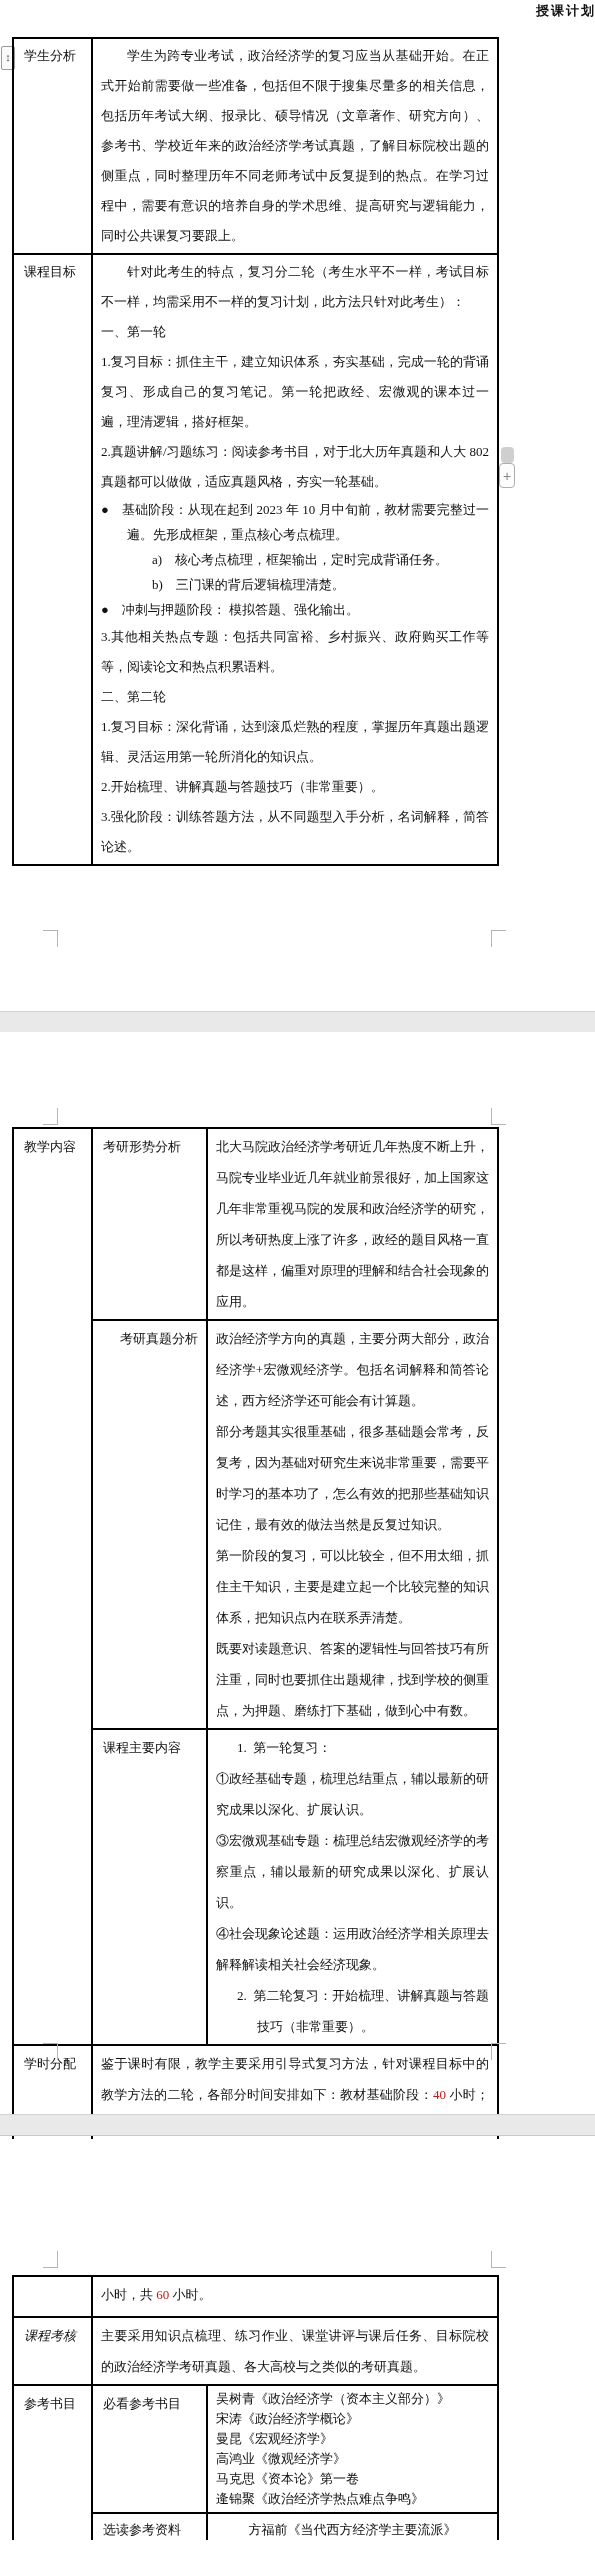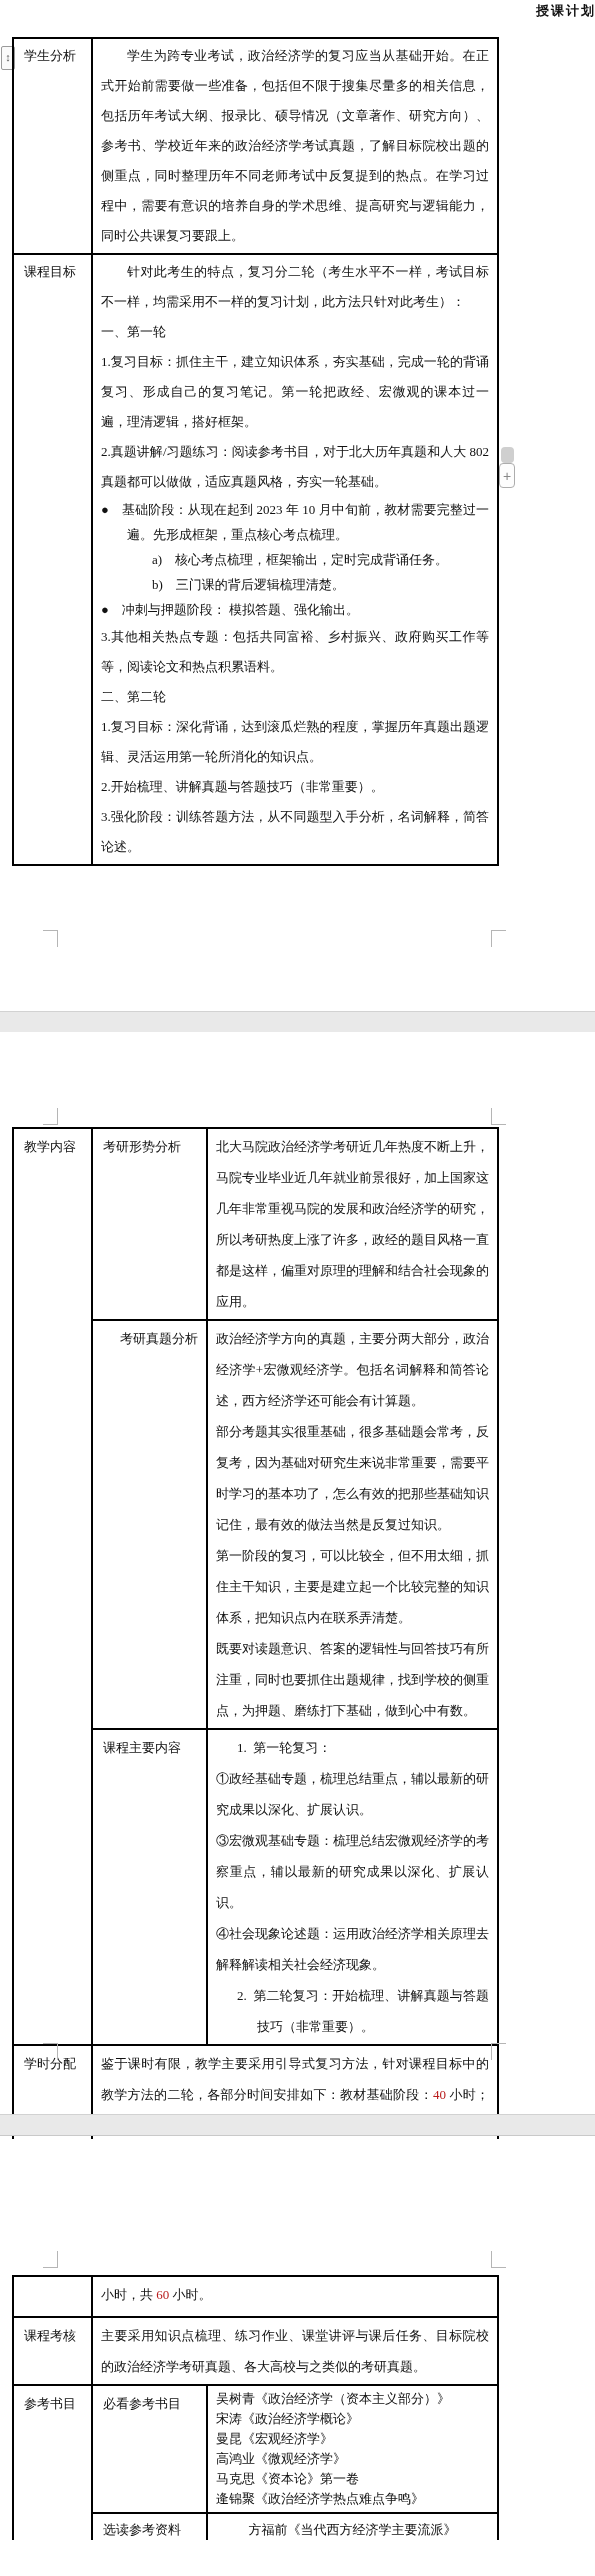--- a/index.html
+++ b/index.html
@@ -157,21 +157,21 @@
           <col style="width:291px">
         </colgroup>
       <tbody>
           <tr>
         <td class="lab" style="height:35px;"></td>
         <td colspan="2">
           <p><span>小时，共 </span><span class="num">60</span><span> 小时。</span></p>
         </td>
       </tr>
       <tr>
-        <td class="lab" style="height:61px;">课程考核</td>
+        <td class="lab" style="height:61px;font-style:italic;">课程考核</td>
         <td colspan="2">
           <p>主要采用知识点梳理、练习作业、课堂讲评与课后任务、目标院校的政治经济学考研真题、各大高校与之类似的考研真题。</p>
         </td>
       </tr>
       <tr>
         <td class="lab" rowspan="2">参考书目</td>
         <td class="lab" style="height:122px;">必看参考书目</td>
         <td class="books" style="line-height:20px;padding-top:3px;padding-left:8px;">
           <div>吴树青《政治经济学（资本主义部分）》</div>
           <div>宋涛《政治经济学概论》</div>

